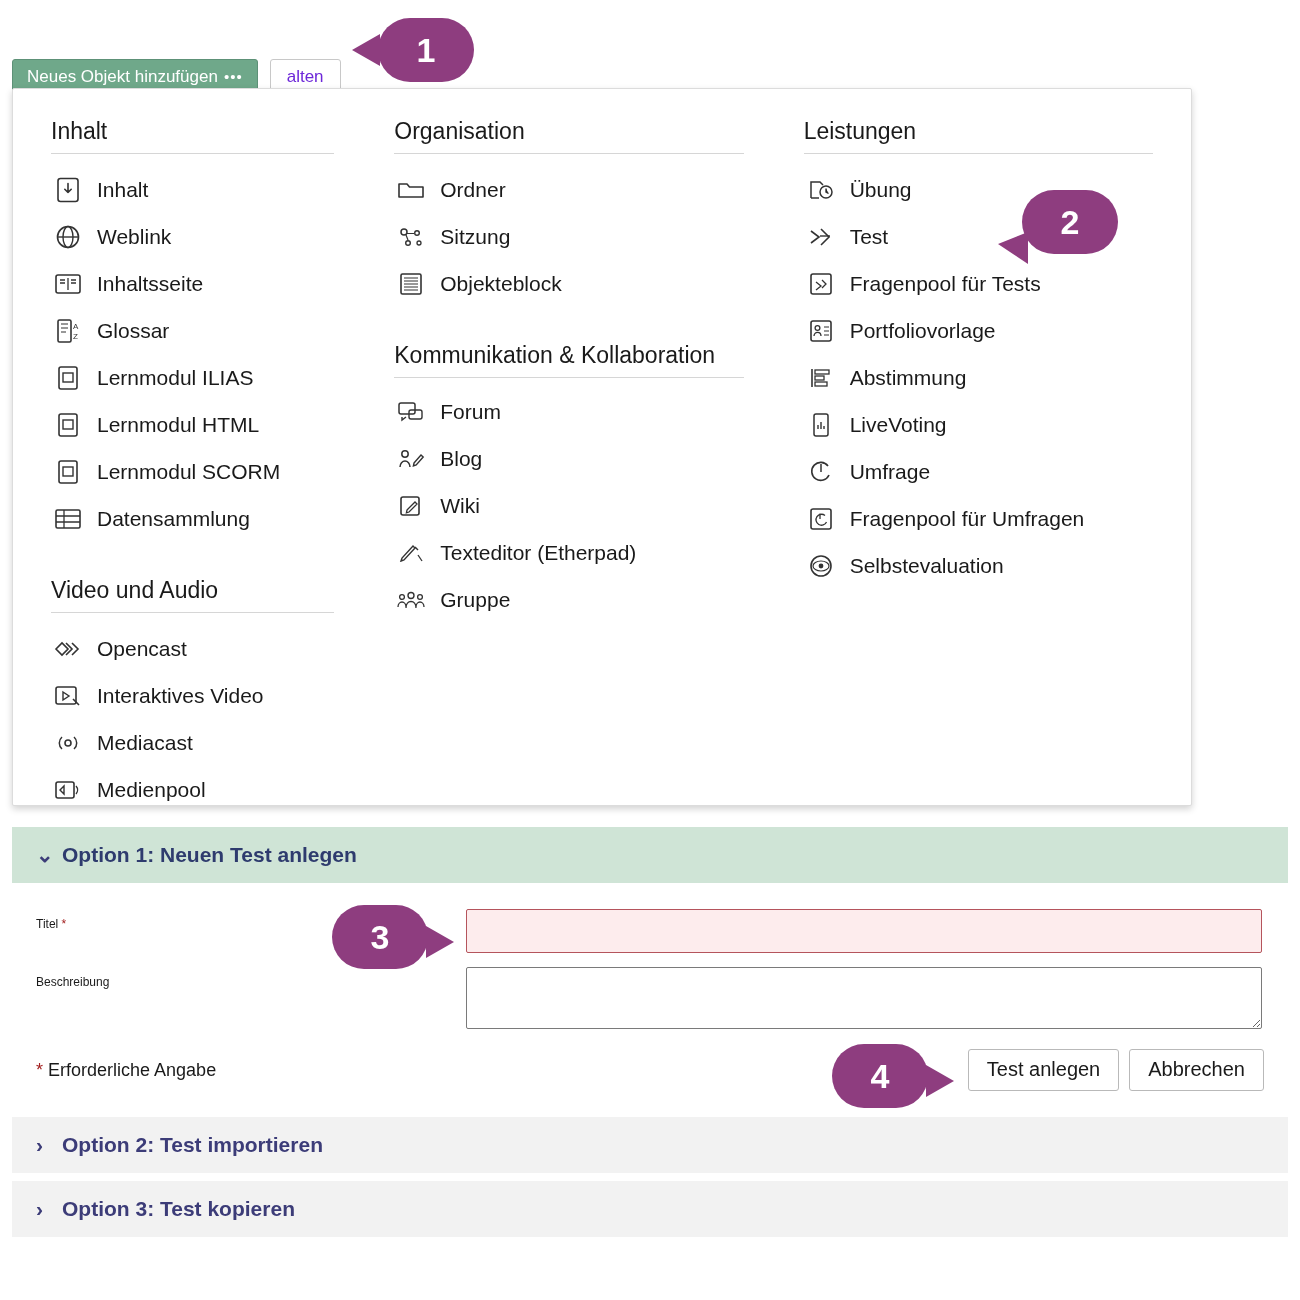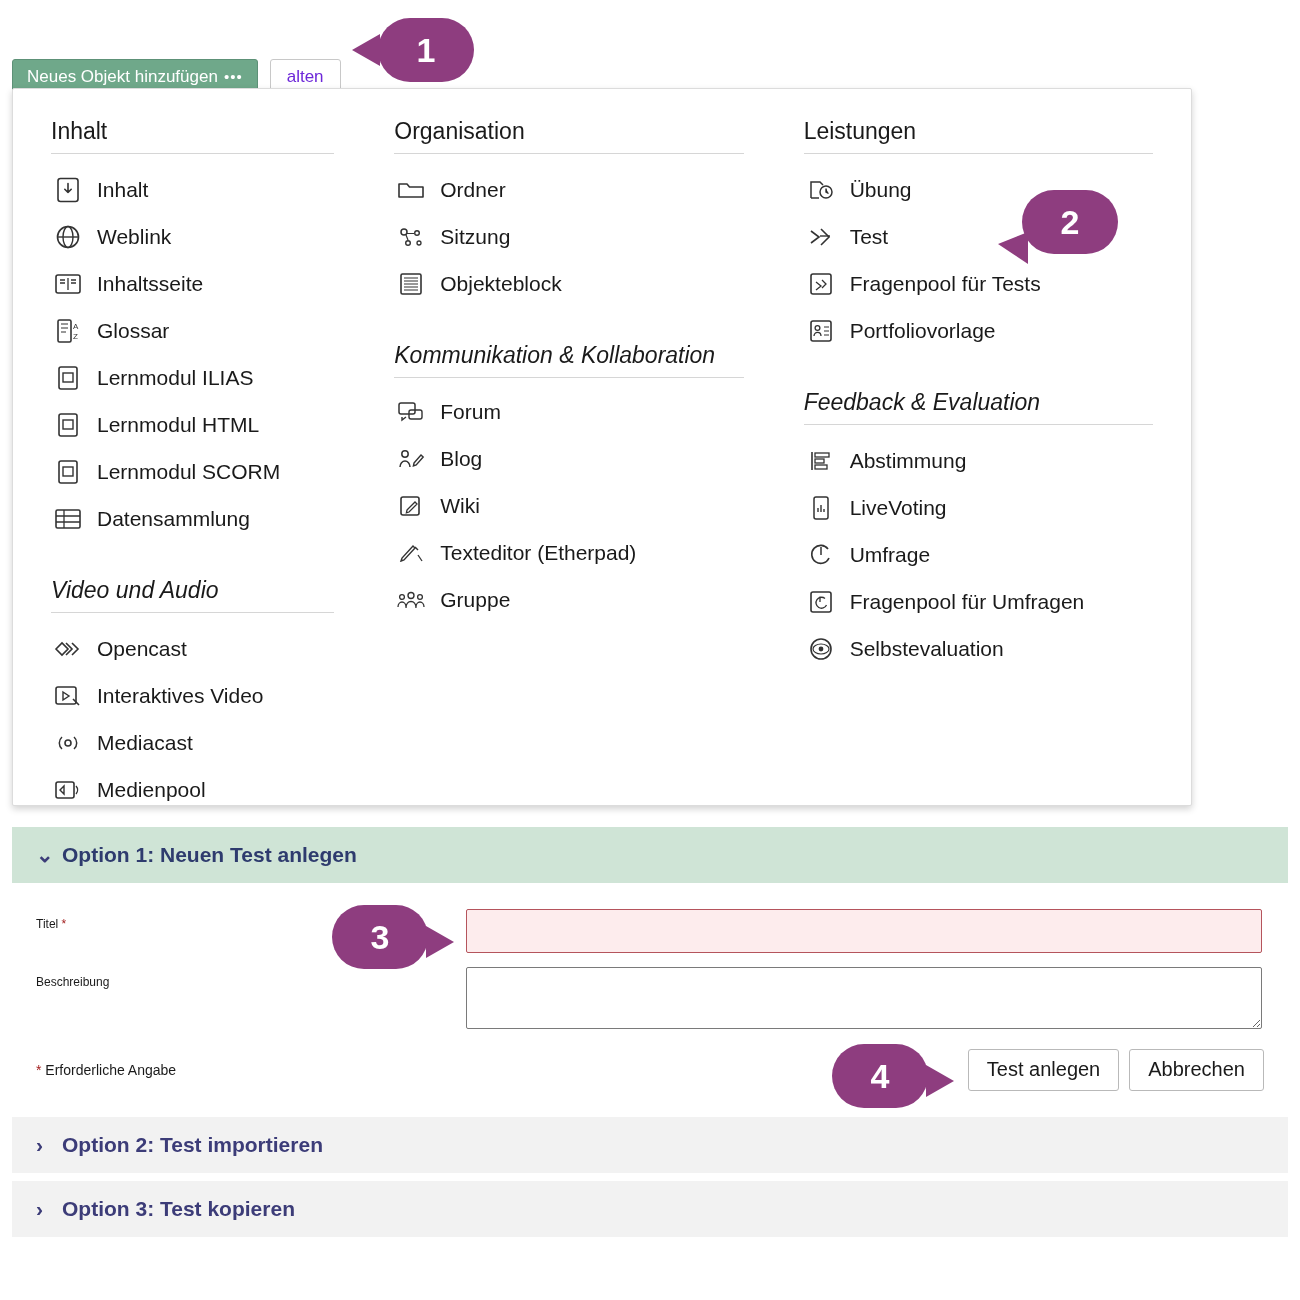--- a/index.html
+++ b/index.html
@@ -62,21 +62,21 @@
 
   .grp-title {
     font-size: 23px;
     font-weight: 400;
     color: #1a1a1a;
     padding-bottom: 8px;
     border-bottom: 1px solid #d6d6d6;
     margin: 0 0 12px 0;
     line-height: 1.22;
   }
-  .grp-title.spaced { margin-top: 34px; font-style: italic; }
+  .grp-title.spaced { margin-top: 34px; }
   .grp-title.two-line { margin-bottom: 10px; }
 
   ul.items { list-style: none; margin: 0; padding: 0; }
   ul.items li {
     display: flex; align-items: center;
     height: 47px;
     font-size: 21px;
     color: #1a1a1a;
     cursor: pointer;
   }
@@ -130,21 +130,21 @@
     width: 796px; height: 62px;
     background: #ffffff;
     border: 1px solid #7a7a7a;
     border-radius: 2px;
     font-size: 18px;
     padding: 6px 10px;
     resize: vertical;
     font-family: "Liberation Sans", sans-serif;
   }
   .footer-row { display: flex; align-items: center; justify-content: space-between; margin-top: 20px; }
-  .hint { font-size: 14px; color: #1a1a1a; }
+  .hint { font-size: 18px; color: #1a1a1a; }
   .hint .star { color: #a32020; }
   .btns { display: flex; gap: 10px; }
   .btn-std {
     background: #ffffff;
     border: 1px solid #b9b9b9;
     border-radius: 3px;
     font-size: 20px;
     padding: 9px 18px 11px 18px;
     color: #1a1a1a;
     font-family: Liberation Sans, sans-serif;
@@ -459,21 +459,20 @@
                   <rect x="3" y="2" width="20" height="20" rx="2" fill="none" stroke="#333" stroke-width="1.6"></rect>
                   <circle cx="9.5" cy="9" r="2.4" fill="none" stroke="#333" stroke-width="1.3"></circle>
                   <path d="M6 17c0-2.2 1.6-3.6 3.5-3.6S13 14.8 13 17" fill="none" stroke="#333" stroke-width="1.3"></path>
                   <path d="M16 8h5M16 12h5M16 16h5" stroke="#333" stroke-width="1.2"></path>
                 </svg>
             </span>
             <span class="lbl">Portfoliovorlage</span>
           </li>
         </ul>
 
-        <div class="grp-title spaced">Feedback &amp; Evaluation</div>
         <ul class="items">
           <li>
             <span class="ico">
               <svg width="26" height="24" viewBox="0 0 26 24">
                   <path d="M4 3v18" stroke="#333" stroke-width="1.6"></path>
                   <rect x="7" y="4" width="14" height="4" fill="none" stroke="#333" stroke-width="1.3"></rect>
                   <rect x="7" y="10" width="9" height="4" fill="none" stroke="#333" stroke-width="1.3"></rect>
                   <rect x="7" y="16" width="12" height="4" fill="none" stroke="#333" stroke-width="1.3"></rect>
                 </svg>
             </span>

